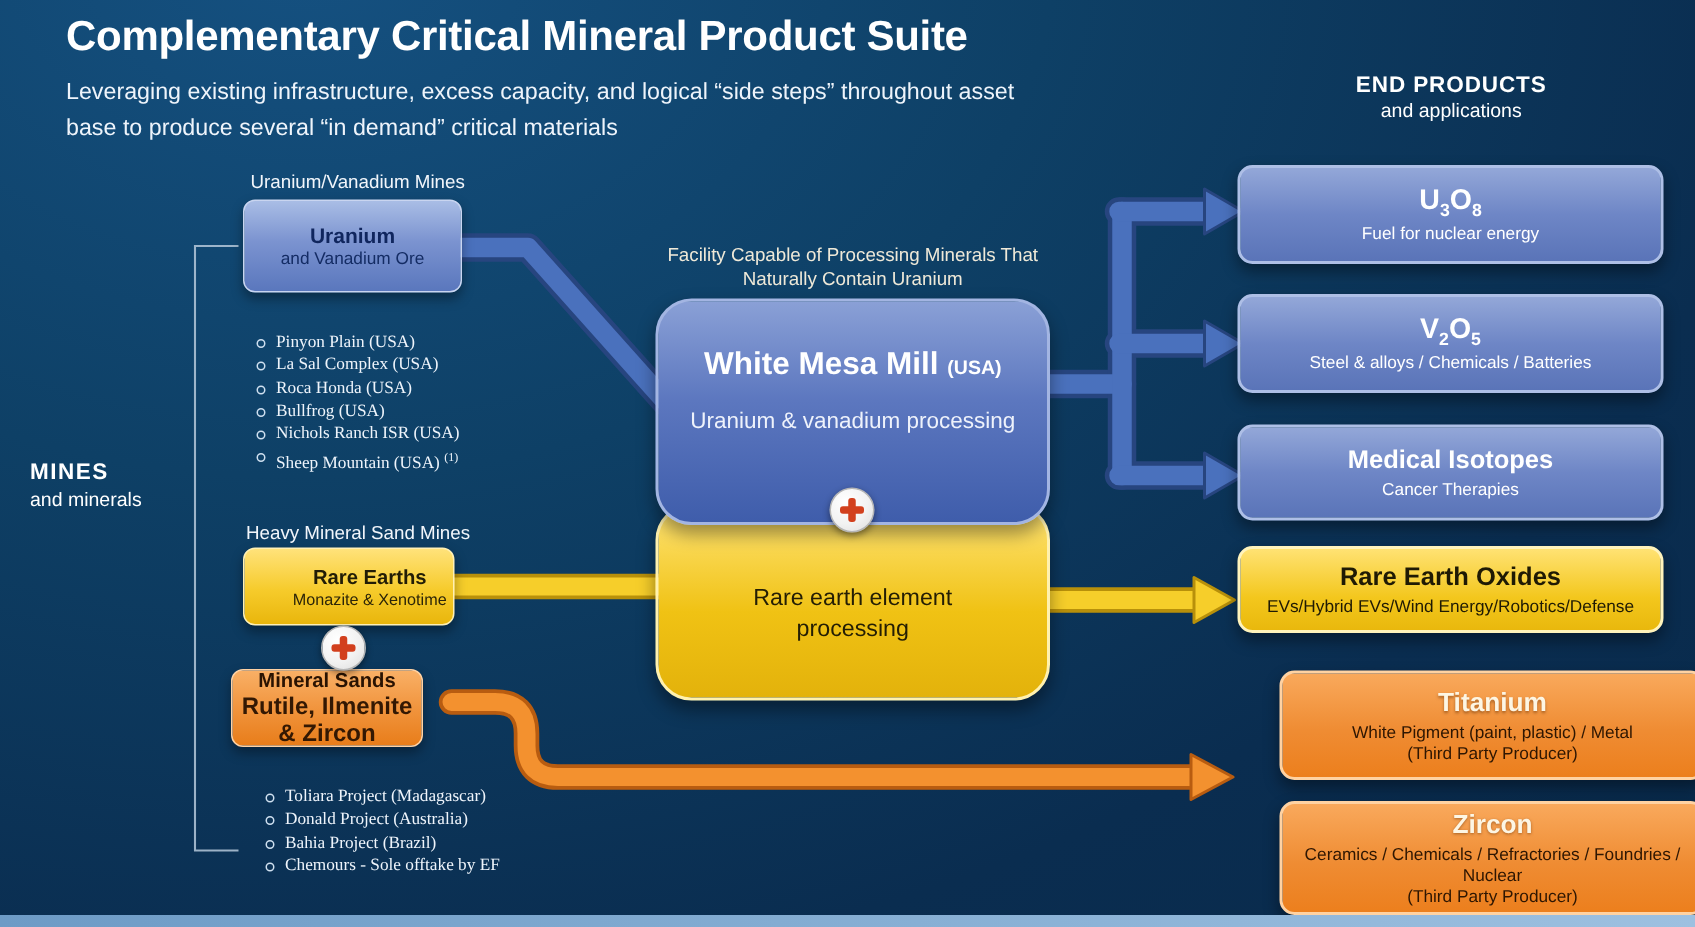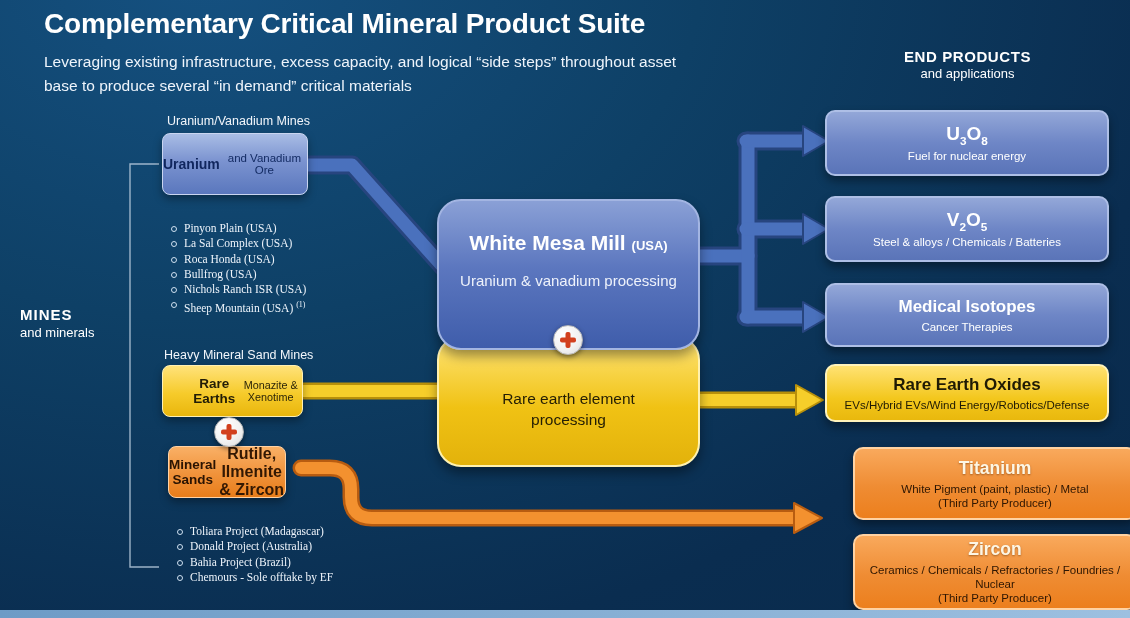--- a/index.html
+++ b/index.html
@@ -26,21 +26,21 @@
   .ep-header .t2 { font-size:13px; margin-top:1px; font-weight:400; }
 
   .mines-label { left:20px; top:306px; }
   .mines-label .t1 { font-size:15px; font-weight:700; letter-spacing:1px; }
   .mines-label .t2 { font-size:13px; margin-top:2px; }
 
   
   .sec-label { font-size:12.5px; color:#f2f6fb; }
 
   
-  .src-box { border-radius:8px; display:flex; flex-direction:row; align-items:center;
+  .src-box { border-radius:8px; display:flex; flex-direction:column; align-items:center;
     justify-content:center; text-align:center; gap:2px; box-shadow:0 4px 8px rgba(0,0,0,.35); }
   .src-blue { background:linear-gradient(180deg,#a9bde5 0%, #7b93d0 45%, #5a77bd 100%); border:1px solid #c9d5f0; }
   .src-blue .bt { font-size:14px; font-weight:700; color:#10265e; }
   .src-blue .bs { font-size:11.5px; color:#142c64; }
   .src-yellow { background:linear-gradient(180deg,#ffe27a 0%, #f6cb2b 55%, #e9b60c 100%); border:1px solid #fff0b4;padding-left:28px; }
   .src-yellow .bt { font-size:13.5px; font-weight:700; color:#221d06; }
   .src-yellow .bs { font-size:10.8px; color:#2c2508; }
   .src-orange { background:linear-gradient(180deg,#f9b066 0%, #f0923a 55%, #e87d1a 100%); border:1px solid #ffd2a4; }
   .src-orange .bt { font-size:13.5px; font-weight:700; color:#2a1302; }
   .src-orange .bs { font-size:16px; color:#331803;font-weight:bold; }
@@ -172,32 +172,36 @@
 
   <div class="abs sec-label" style="left:164px; top:348px">Heavy Mineral Sand Mines</div>
 
   <div class="abs src-box src-yellow" style="left:162px; top:365px; width:141px; height:52px">
     <div class="bt">Rare Earths</div>
     <div class="bs">Monazite &amp; Xenotime</div>
   </div>
 
   <div class="plus-badge" style="left:214px; top:417px"></div>
 
-  <div class="abs src-box src-orange" style="left:168px; top:446px; width:118px; height:52px">
+  <div class="abs src-box src-orange" style="left:154px; top:446px; width:128px; height:52px">
     <div class="bt">Mineral Sands</div>
     <div class="bs">Rutile, Ilmenite &amp; Zircon</div>
   </div>
 
   <ul class="abs mine-list" style="left:176px; top:524px">
     <li>Toliara Project (Madagascar)</li>
     <li>Donald Project (Australia)</li>
     <li>Bahia Project (Brazil)</li>
     <li>Chemours - Sole offtake by EF</li>
   </ul>
 
+  <div class="abs mill-caption">
+    <span>Facility Capable of Processing Minerals That</span><br>
+    <span>Naturally Contain Uranium</span>
+  </div>
 
   <div class="abs mill-box">
     <div class="mill-title">
       <span>White Mesa Mill</span>
       <span class="mill-usa">(USA)</span>
     </div>
     <div class="mill-subtitle">Uranium &amp; vanadium processing</div>
   </div>
 
   <div class="abs mill-ree-box">

